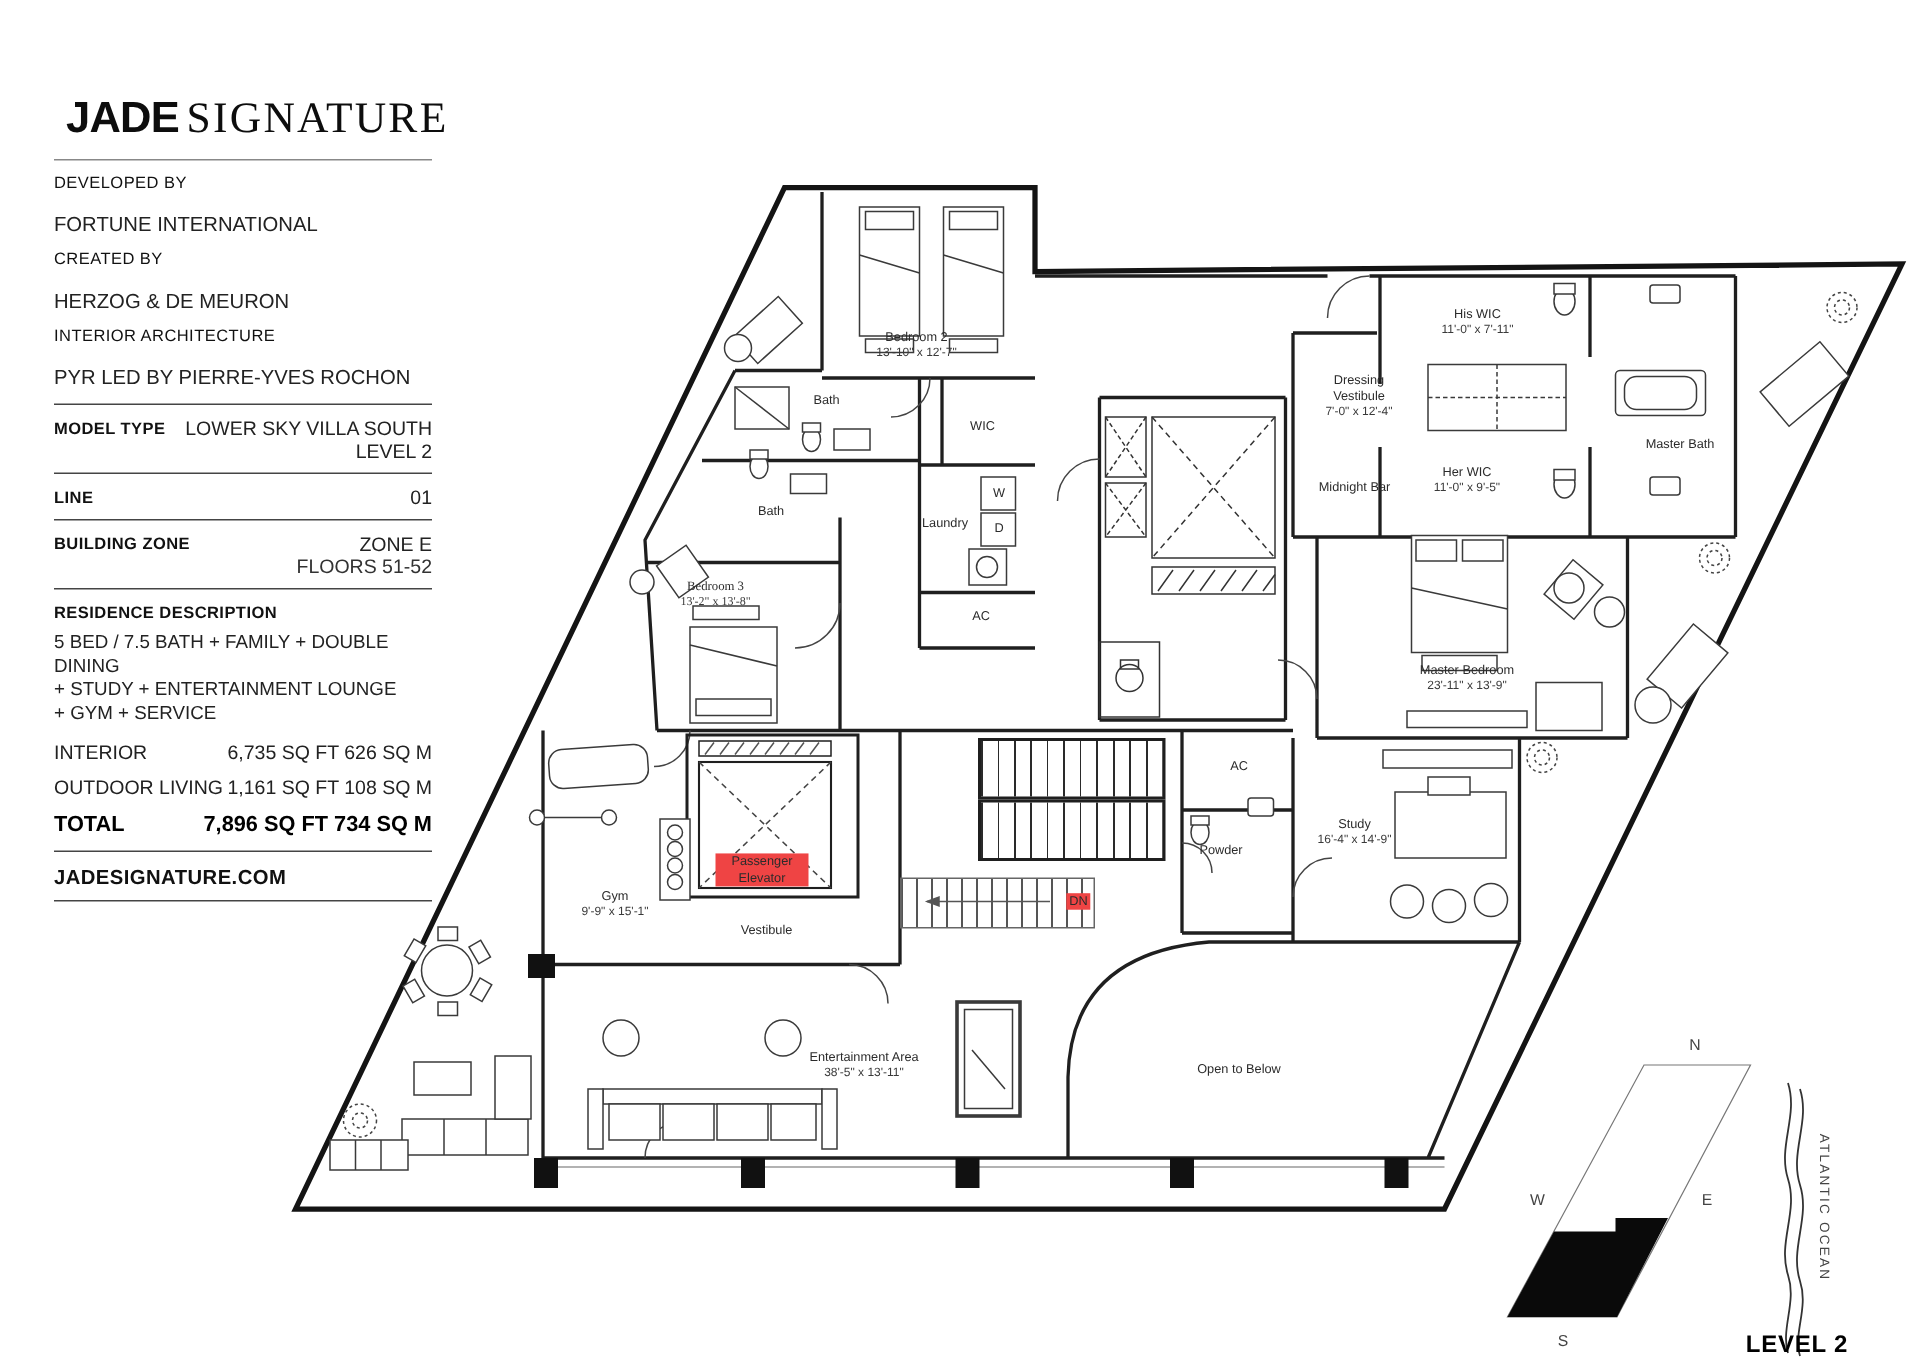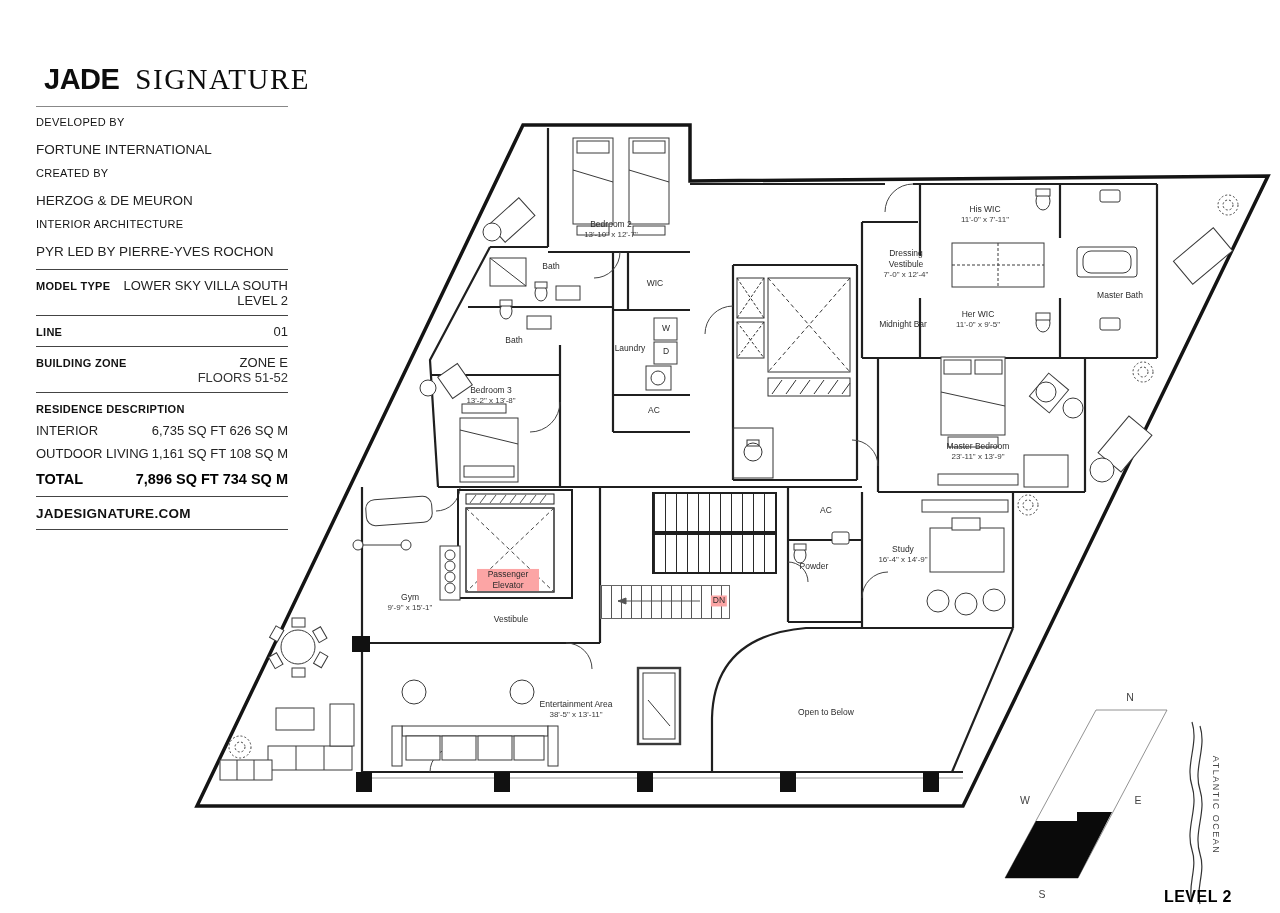--- a/index.html
+++ b/index.html
@@ -3,41 +3,41 @@
 <meta charset="utf-8">
 <style>
   html,body{margin:0;padding:0;background:#fff;}
   #sheet{position:relative;width:1280px;height:913px;background:#fff;overflow:hidden;
          font-family:"Liberation Sans",sans-serif;color:#111;}
   
   #sidebar{position:absolute;left:36px;top:24px;width:252px;}
   .logo-row{display:flex;align-items:flex-end;gap:8px;height:72px;margin-bottom:10px;}
   .wordmark{display:flex;align-items:baseline;}
   .wm-jade{font-family:"Liberation Sans",sans-serif;font-weight:bold;font-size:29px;letter-spacing:-.5px;color:#0d0d0d;}
-  .wm-sig{font-family:"Liberation Serif",serif;font-size:29px;letter-spacing:1.5px;color:#0d0d0d;margin-left:16px;}
+  .wm-sig{font-family:"Liberation Serif",serif;font-size:29px;letter-spacing:1.5px;color:#0d0d0d;margin-left:5px;}
   .rule{border:0;border-top:1px solid #444;margin:0;}
   .rule.soft{border-top:1px solid #888;}
   .credit{margin:9px 0 10px;}
   .c-label{font-size:11px;font-weight:normal;letter-spacing:.3px;}
   .c-value{font-size:13.5px;margin-top:14px;color:#222;}
   .spec-row{display:flex;justify-content:space-between;align-items:flex-start;padding:8px 0 7px;}
   .s-label{font-size:11px;font-weight:bold;letter-spacing:.3px;padding-top:2px;}
   .s-value{font-size:13px;text-align:right;white-space:pre-line;color:#222;}
   .s-sub{font-size:13px;text-align:right;color:#333;}
   .res-head{font-size:11px;font-weight:bold;letter-spacing:.3px;margin:10px 0 6px;}
   .res-desc{font-size:12.5px;line-height:1.25;white-space:pre-line;color:#222;margin-bottom:10px;}
   .area-row{display:flex;justify-content:space-between;font-size:13px;margin:8px 0;color:#222;}
   .total-row{display:flex;justify-content:space-between;font-size:14.5px;font-weight:bold;margin:10px 0 9px;color:#000;}
   .site-row{font-size:13.5px;font-weight:bold;letter-spacing:.3px;padding:9px 0 8px;}
   
   #plan-svg{position:absolute;left:0;top:0;}
   .room-label{position:absolute;transform:translate(-50%,-50%);font-size:8.5px;line-height:1.3;
               color:#2b2b2b;text-align:center;white-space:nowrap;}
   .room-label.wrap{white-space:normal;}
-  .room-label.bg{background:#fca5a5;padding:0 2px;}
+  .room-label.bg{background:#ef4444;padding:0 2px;}
   .room-label .rd{font-size:8px;color:#3a3a3a;}
   .stairs{position:absolute;border:2px solid #1f1f1f;
           background:repeating-linear-gradient(90deg,#2a2a2a 0 1px,transparent 1px 11px);}
   .stairs.dn{border:1px solid #666;
           background:repeating-linear-gradient(90deg,#555 0 1px,transparent 1px 10px);}
   
   .compass-letter{position:absolute;transform:translate(-50%,-50%);font-size:10.5px;color:#444;}
   #ocean-label{position:absolute;left:1216px;top:805px;transform:translate(-50%,-50%) rotate(90deg);
                font-size:9px;letter-spacing:1.5px;color:#444;white-space:nowrap;}
   #level-label{position:absolute;right:48px;top:888px;font-size:16px;font-weight:bold;color:#000;letter-spacing:.5px;}
@@ -278,21 +278,21 @@
       </div>
       <div class="room-label" style="left: 666px; top: 329px;">
         <div class="rn">W</div>
       </div>
       <div class="room-label" style="left: 666px; top: 352px;">
         <div class="rn">D</div>
       </div>
       <div class="room-label" style="left: 654px; top: 411px;">
         <div class="rn">AC</div>
       </div>
-      <div class="room-label" style="left: 491px; top: 396px;">
+      <div class="room-label" style="left: 477px; top: 396px; font-family: Liberation Serif, serif;">
         <div class="rn">Bedroom 3</div>
         <div class="rd">13'-2" x 13'-8"</div>
       </div>
       <div class="room-label wrap" style="left: 906px; top: 264px; width: 60px;">
         <div class="rn">Dressing Vestibule</div>
         <div class="rd">7'-0" x 12'-4"</div>
       </div>
       <div class="room-label" style="left: 985px; top: 215px;">
         <div class="rn">His WIC</div>
         <div class="rd">11'-0" x 7'-11"</div>
@@ -384,20 +384,23 @@
     <div class="spec-row">
       <div class="s-label">BUILDING ZONE</div>
       <div>
         <div class="s-value">ZONE E</div>
         <div class="s-sub">FLOORS 51-52</div>
       </div>
     </div>
 
     <hr class="rule">
     <div class="res-head">RESIDENCE DESCRIPTION</div>
+    <div class="res-desc">5 BED / 7.5 BATH + FAMILY + DOUBLE DINING
++ STUDY + ENTERTAINMENT LOUNGE
++ GYM + SERVICE</div>
     <div class="area-row">
       <span>INTERIOR</span>
       <span>6,735 SQ FT 626 SQ M</span>
     </div>
     <div class="area-row">
       <span>OUTDOOR LIVING</span>
       <span>1,161 SQ FT 108 SQ M</span>
     </div>
     <div class="total-row">
       <span>TOTAL</span>

